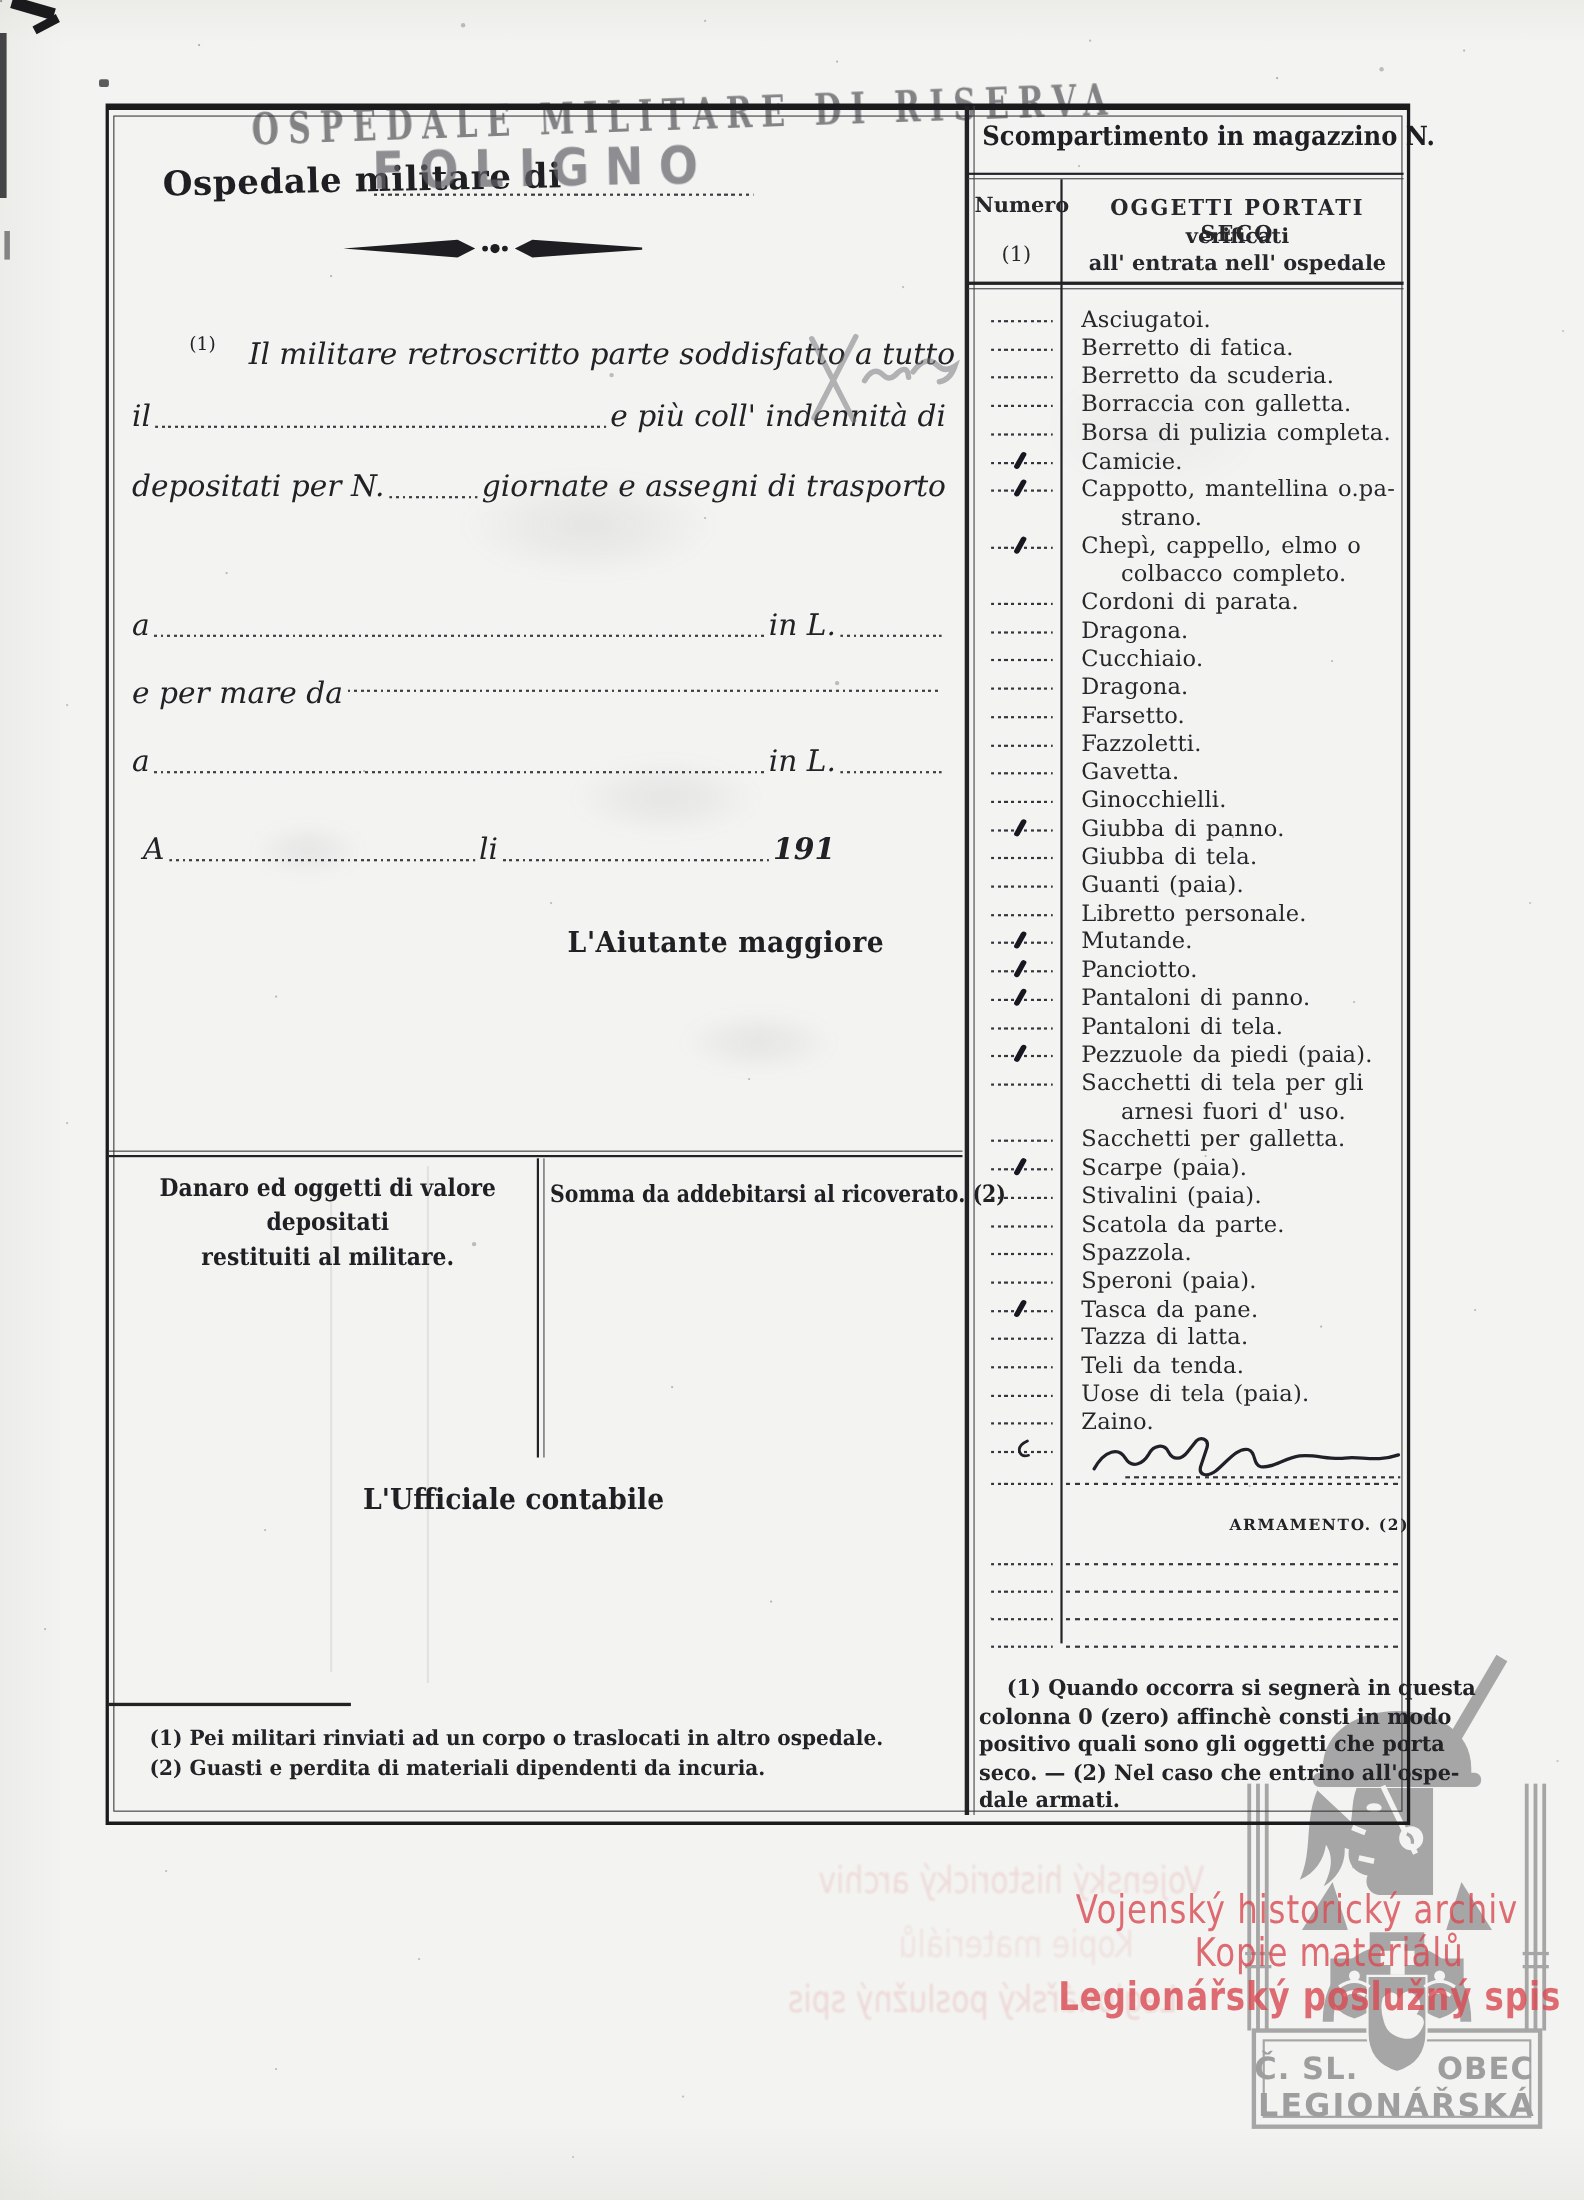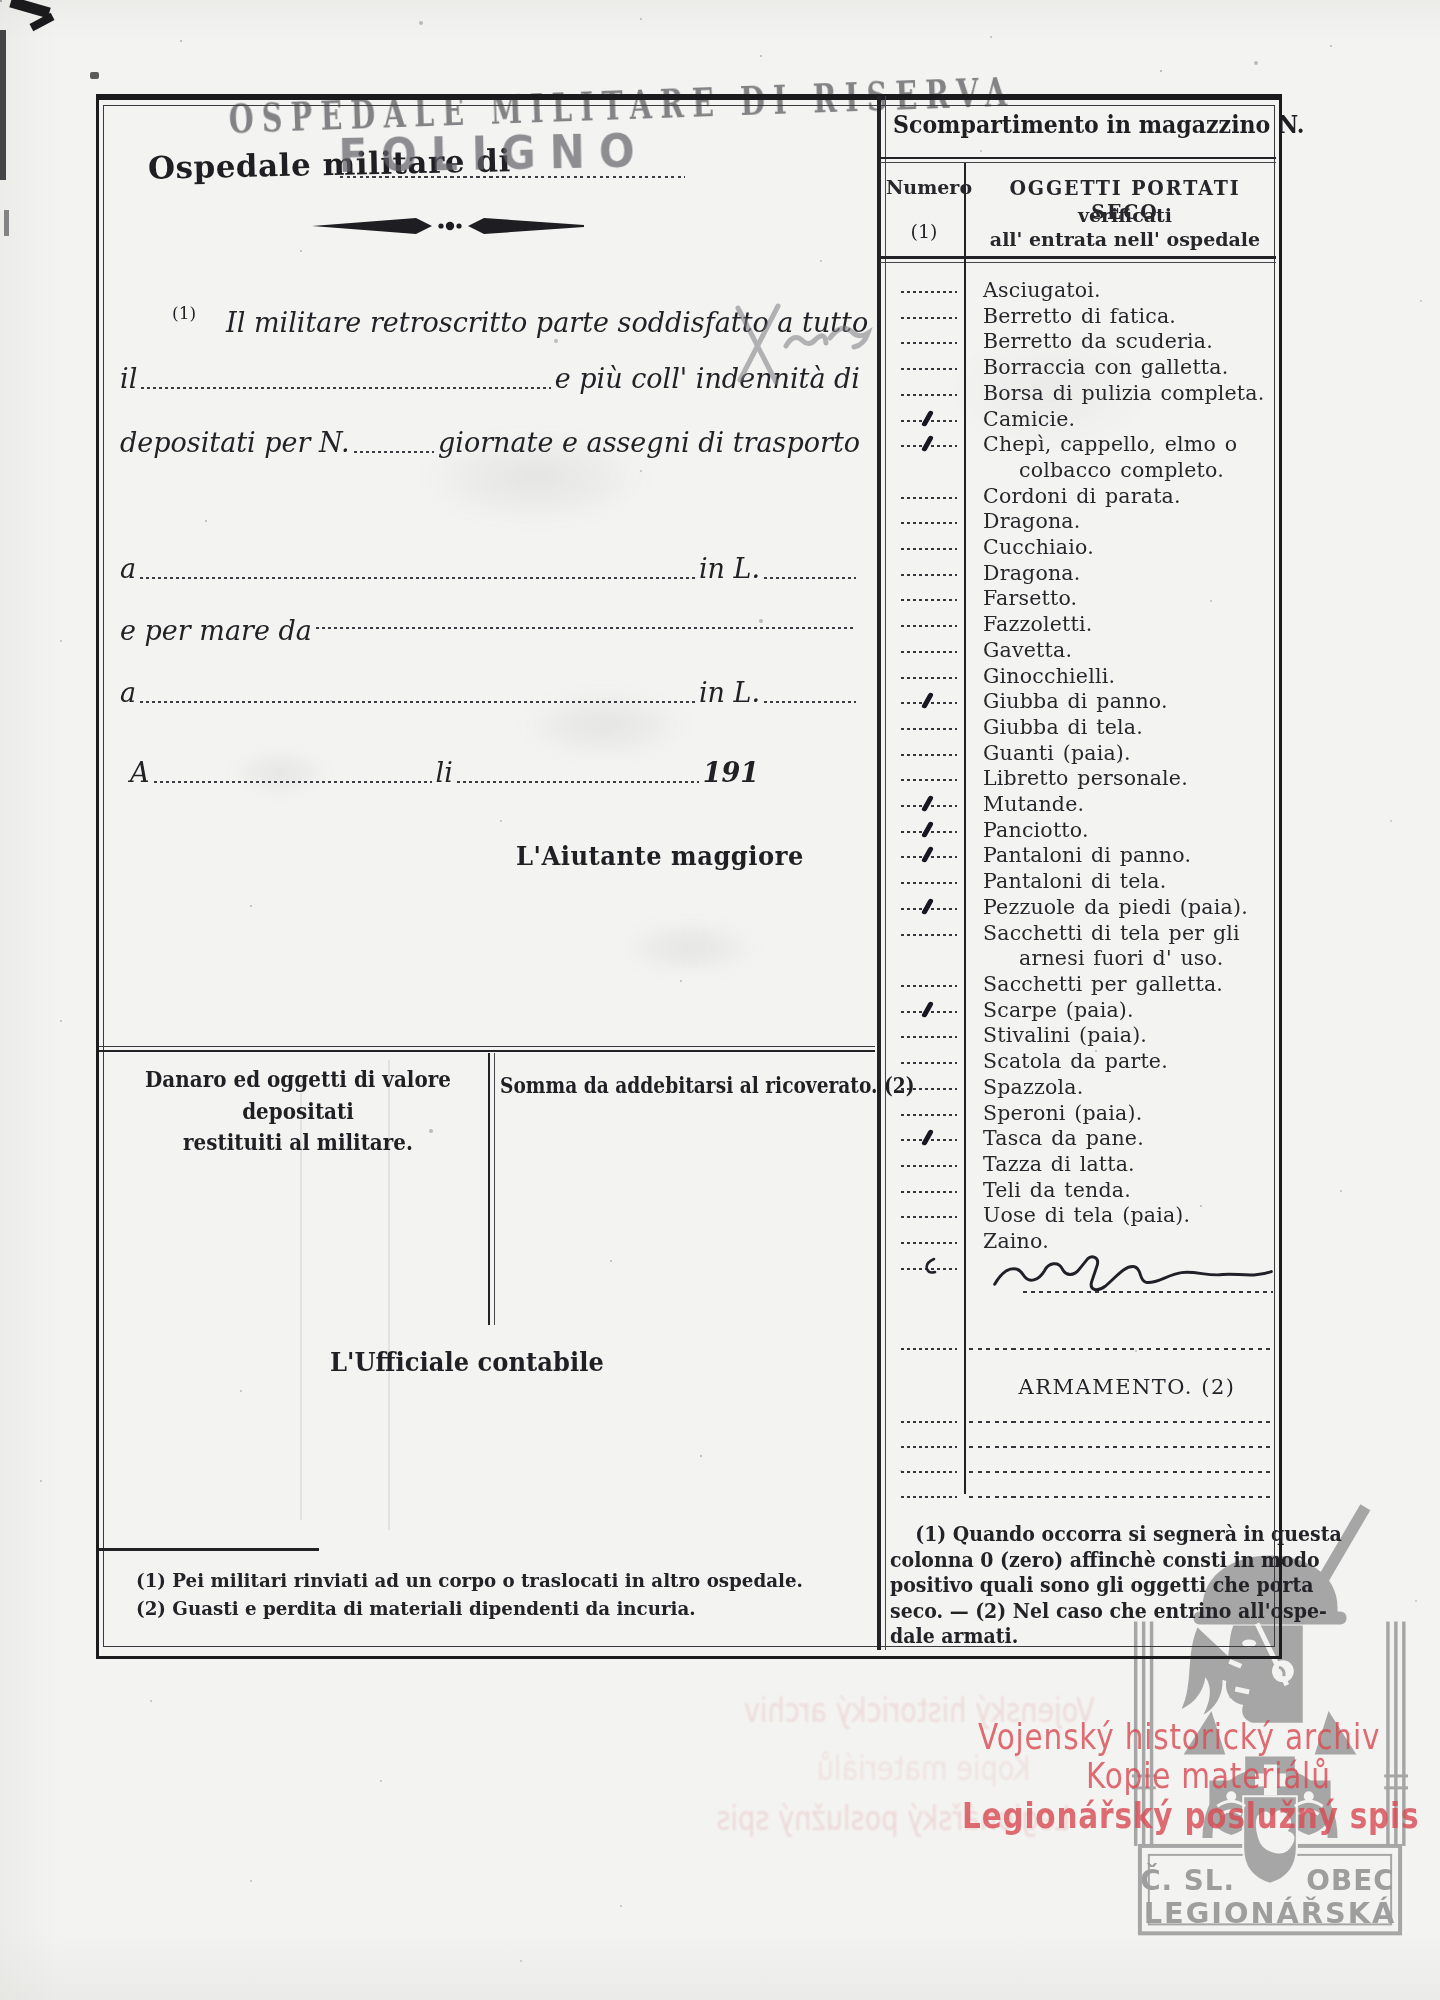--- a/index.html
+++ b/index.html
@@ -89,21 +89,21 @@
   .item-label .l2{display:block;padding-left:36px;}
   .sig-row{height:42px;}
   .sig-dashline{position:absolute;left:130px;top:36px;width:250px;height:2px;
     background:repeating-linear-gradient(90deg,#35353c 0 4px,transparent 4px 8px);}
   
   .armamento{position:absolute;left:893px;top:1336px;width:388px;z-index:3;}
   .arm-row{display:flex;height:25px;align-items:center;}
   .arm-row .num-dash{margin-top:0;}
   .long-dash{flex:1;height:2px;margin:0 6px 0 12px;
     background:repeating-linear-gradient(90deg,#35353c 0 4px,transparent 4px 8.5px);}
-  .arm-title{height:48px;padding-left:80px;text-align:center;font-size:21px;font-weight:normal;
+  .arm-title{height:48px;padding-left:80px;text-align:right;font-size:14px;font-weight:bold;
     letter-spacing:1.5px;line-height:52px;color:#222227;}
   
   .footnote-r{position:absolute;left:890px;top:1522px;width:390px;z-index:3;
     font-size:19.5px;font-weight:600;line-height:25.5px;color:#222227;
     transform:scale(.97,1);transform-origin:left top;}
   .footnote-r .fl{white-space:nowrap;}
   .footnote-r .fl:first-child{padding-left:26px;}
   
   .red-line{position:absolute;z-index:6;font-family:"DejaVu Sans",sans-serif;font-size:36px;
     font-weight:500;color:#d94a52;opacity:.8;white-space:nowrap;filter:blur(.3px);
@@ -311,20 +311,27 @@
   </div>
 
   <div class="item-row">
     <div class="num-cell">
       <span class="num-dash"></span>
       <span class="tick"></span>
     </div>
     <div class="item-label">Camicie.</div>
   </div>
 
+  <div class="item-row">
+    <div class="num-cell">
+      <span class="num-dash"></span>
+      <span class="tick"></span>
+    </div>
+    <div class="item-label">Cappotto, mantellina o.pa-<span class="l2">strano.</span></div>
+  </div>
 
   <div class="item-row">
     <div class="num-cell">
       <span class="num-dash"></span>
       <span class="tick"></span>
     </div>
     <div class="item-label">Chepì, cappello, elmo o<span class="l2">colbacco completo.</span></div>
   </div>
 
   <div class="item-row">

